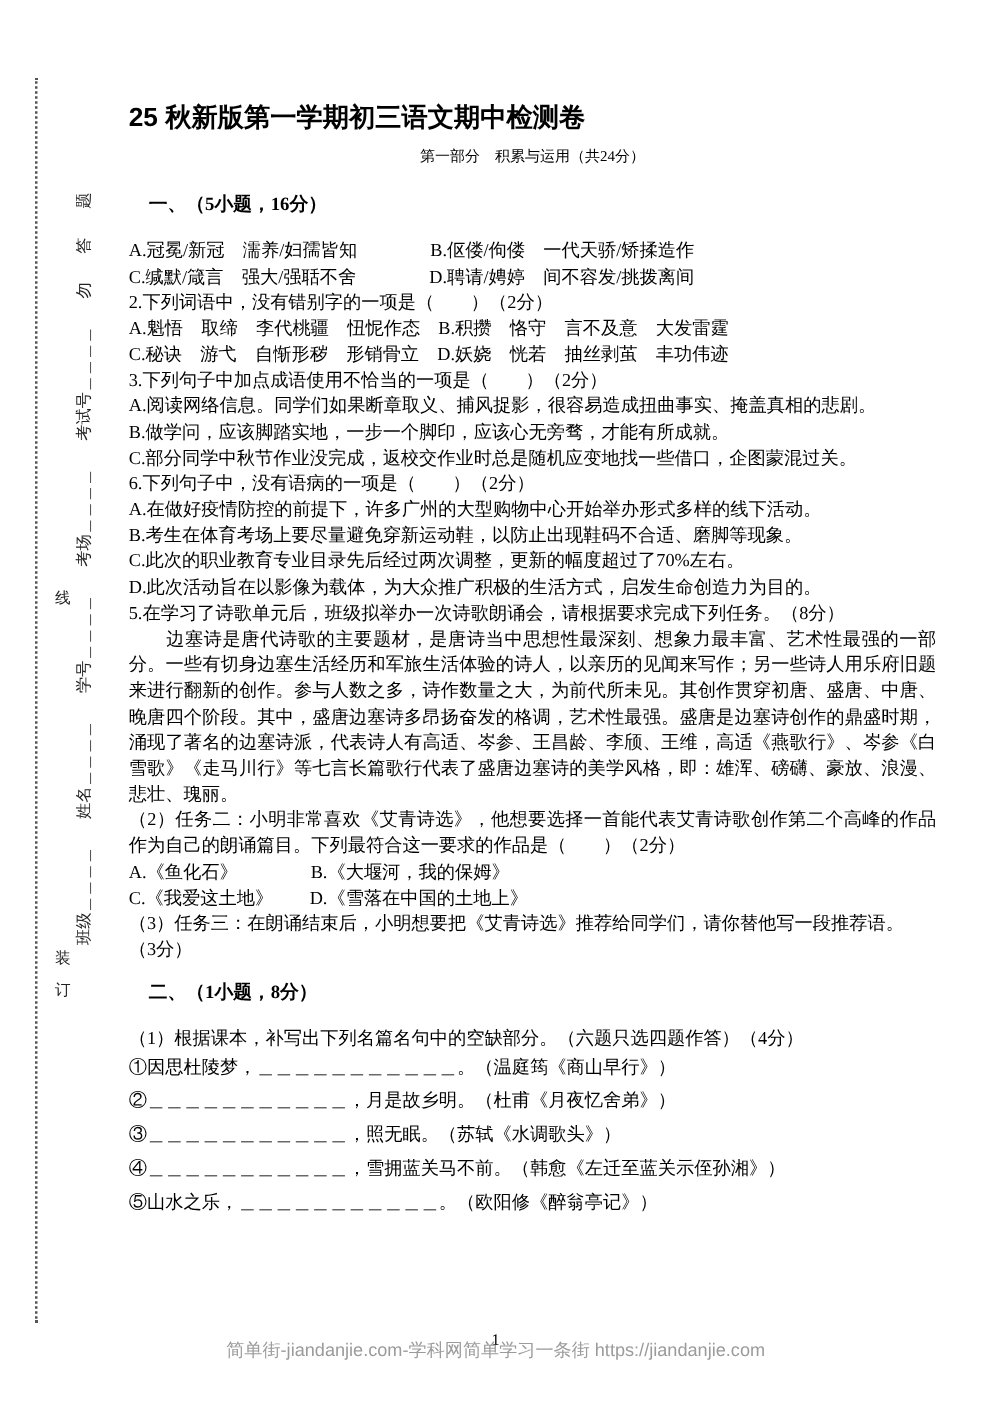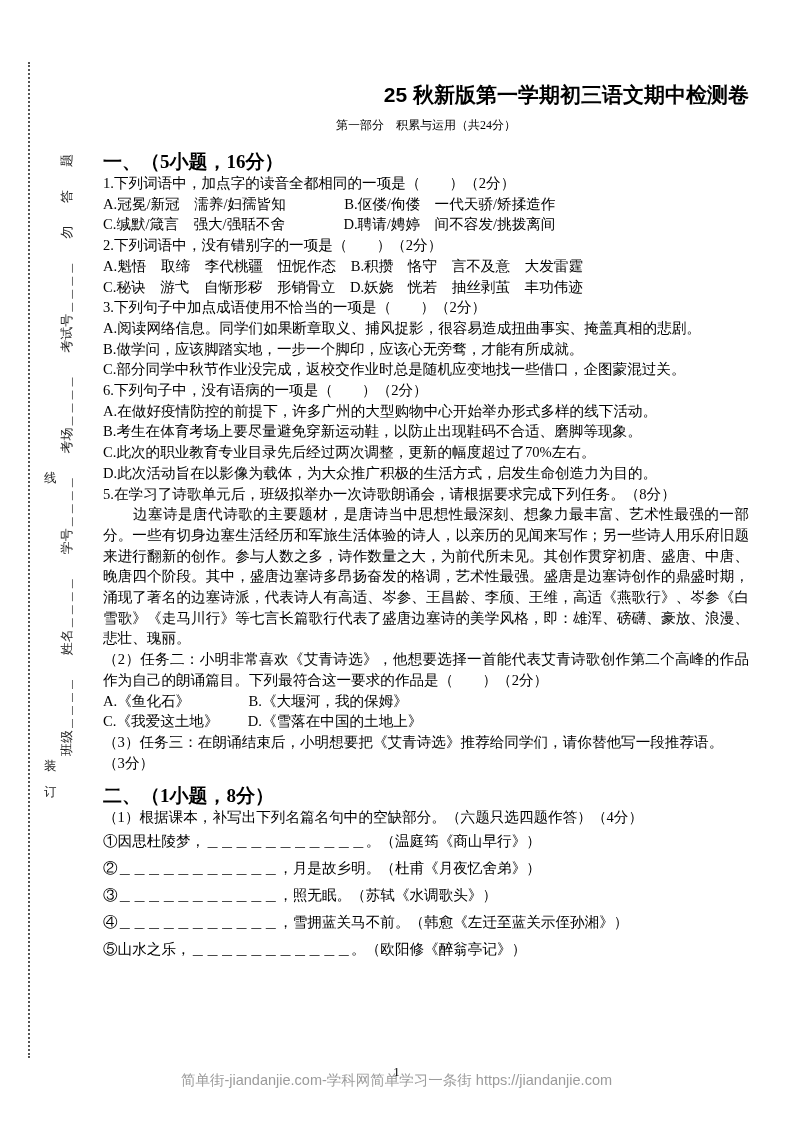--- a/index.html
+++ b/index.html
@@ -55,35 +55,35 @@
     width: 646px;
     font-size: 14.6px;
     line-height: 20.7px;
     text-align: justify;
   }
   .doc-title {
     font-family: "Liberation Sans", "DejaVu Sans", sans-serif;
     font-weight: 700;
     font-size: 21px;
     line-height: 30px;
-    text-align: right;
+    text-align: left;
     margin: 0 0 4px 0;
   }
   .part-header {
     font-weight: 400;
     font-size: 12px;
     line-height: 23px;
     text-align: center;
     margin: 0 0 14px 0;
   }
   .sec-heading {
     font-weight: 700;
-    font-size: 19px;
+    font-size: 15px;
     line-height: 22px;
-    margin: 0;
+    margin: 16px;
   }
   .sec-heading.second {
     margin-top: 12px;
   }
   p.line {
     margin: 0;
   }
   p.passage {
     text-indent: 2.05em;
     margin: 0;
@@ -133,21 +133,20 @@
     <span>答</span>
     <span>题</span>
   </div>
 
   <div class="content">
     <h1 class="doc-title">25 秋新版第一学期初三语文期中检测卷</h1>
     <div class="part-header">第一部分　积累与运用（共24分）</div>
 
     <div class="sec-heading">一、（5小题，16分）</div>
 
-    <p class="line">1.下列词语中，加点字的读音全都相同的一项是（　　）（2分）</p>
     <p class="line">A.冠冕/新冠　濡养/妇孺皆知　　　　B.伛偻/佝偻　一代天骄/矫揉造作</p>
     <p class="line">C.缄默/箴言　强大/强聒不舍　　　　D.聘请/娉婷　间不容发/挑拨离间</p>
 
     <p class="line">2.下列词语中，没有错别字的一项是（　　）（2分）</p>
     <p class="line">A.魁悟　取缔　李代桃疆　忸怩作态　B.积攒　恪守　言不及意　大发雷霆</p>
     <p class="line">C.秘诀　游弋　自惭形秽　形销骨立　D.妖娆　恍若　抽丝剥茧　丰功伟迹</p>
 
     <p class="line">3.下列句子中加点成语使用不恰当的一项是（　　）（2分）</p>
     <p class="line">A.阅读网络信息。同学们如果断章取义、捕风捉影，很容易造成扭曲事实、掩盖真相的悲剧。</p>
     <p class="line">B.做学问，应该脚踏实地，一步一个脚印，应该心无旁骛，才能有所成就。</p>

